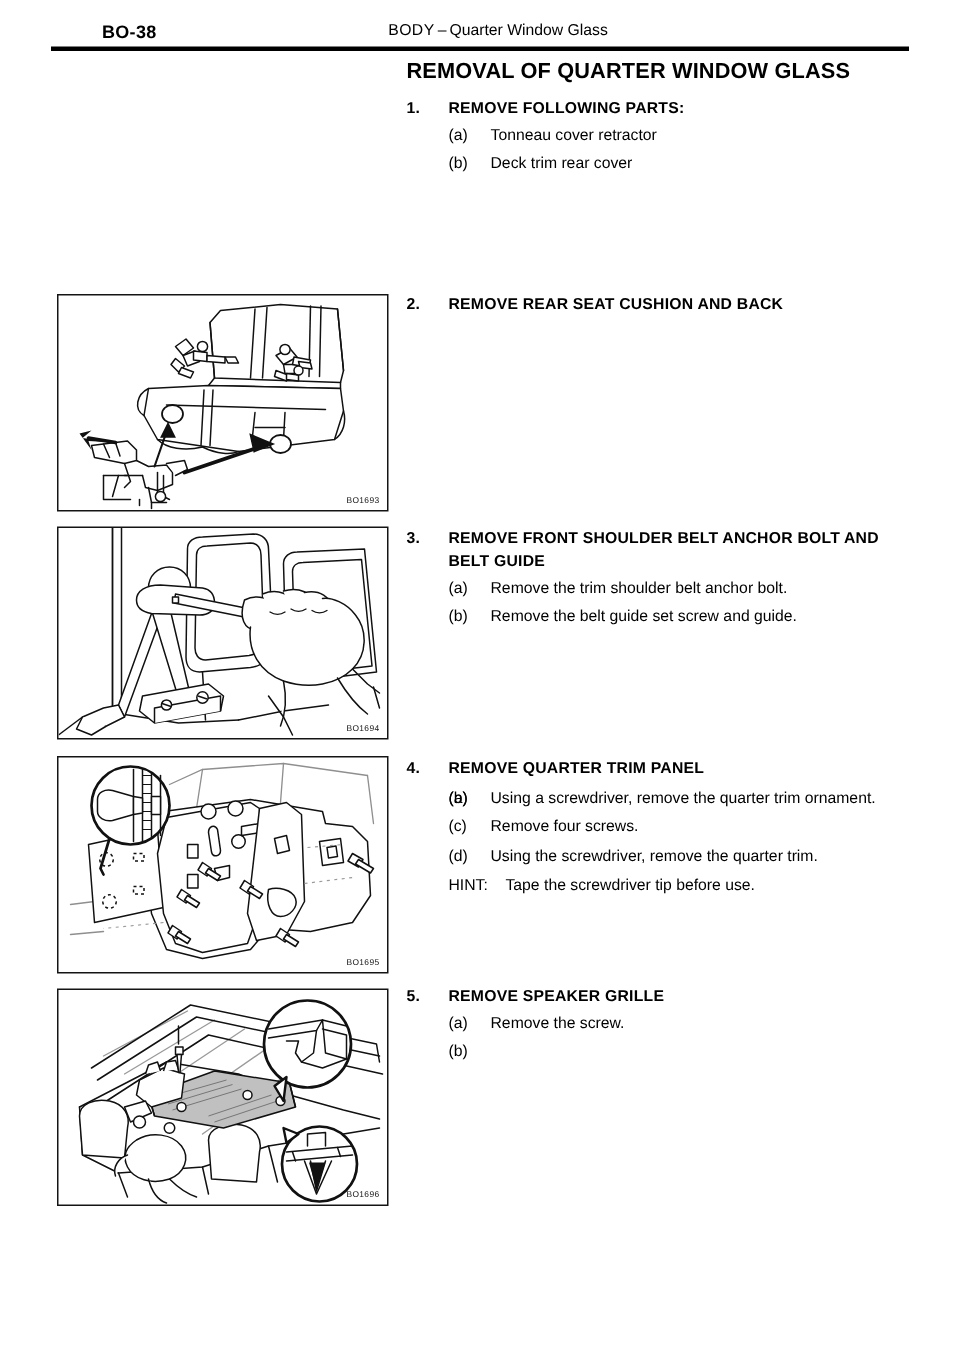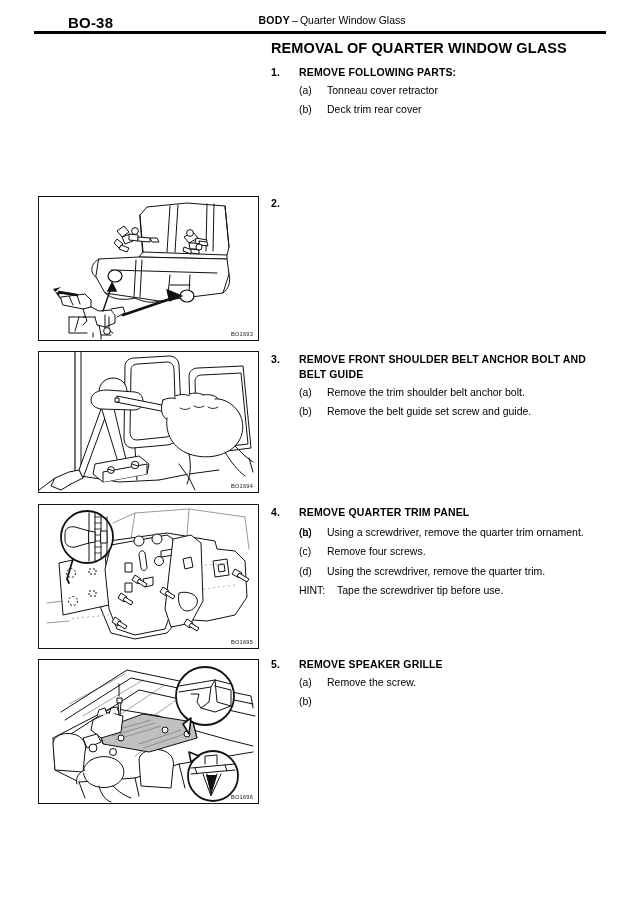--- a/index.html
+++ b/index.html
@@ -21,36 +21,36 @@
     position: absolute;
     left: 34px;
     top: 14px;
     width: 572px;
     height: 20px;
   }
   .header-folio {
     position: absolute;
     left: 0;
     top: 0;
-    font-size: 15px;
+    font-size: 12px;
     font-weight: bold;
     letter-spacing: .2px;
     padding-left: 34px;
   }
   .header-center {
     position: absolute;
     left: 0;
     top: 0;
     width: 572px;
     text-align: center;
     font-size: 10.5px;
     white-space: nowrap;
   }
   .header-center .hc-strong {
-    font-weight: bold;
+    font-weight: normal;
     letter-spacing: .3px;
     margin-left: 24px;
   }
   .header-center .hc-dash {
     font-weight: normal;
     padding: 0 2px;
   }
   .header-center .hc-sub {
     font-weight: normal;
     margin-top: 36px;
@@ -189,20 +189,21 @@
         <li class="sub-item">
           <span class="sub-label">(b)</span>
           <span>Deck trim rear cover</span>
         </li>
       </ul>
     </div>
 
     <div class="step" style="top:156px">
       <div class="step-head">
         <span class="step-num">2.</span>
+        <span>REMOVE REAR SEAT CUSHION AND BACK</span>
       </div>
     </div>
 
     <div class="step" style="top:312px">
       <div class="step-head">
         <span class="step-num">3.</span>
         <span>REMOVE FRONT SHOULDER BELT ANCHOR BOLT AND BELT GUIDE</span>
       </div>
       <ul class="sub-list">
         <li class="sub-item">

